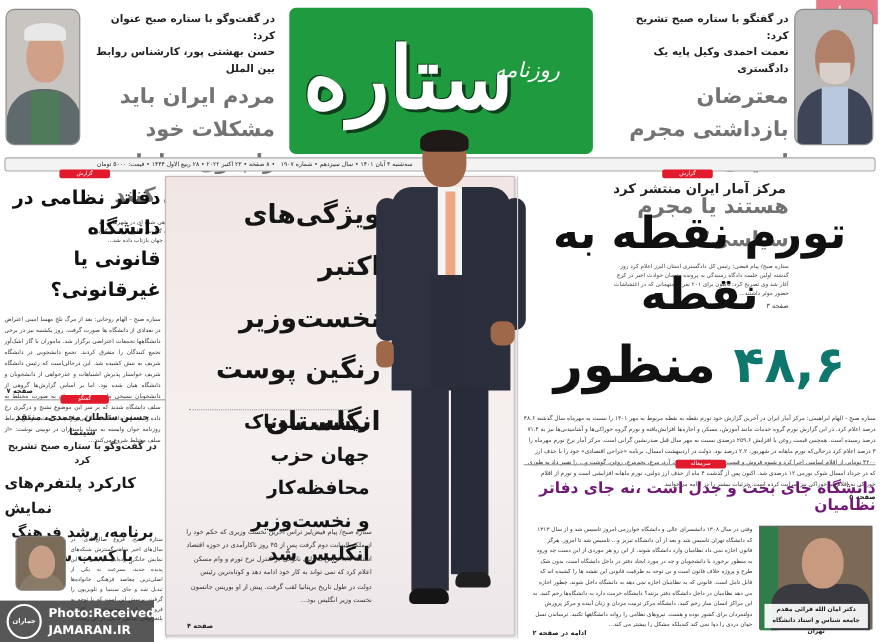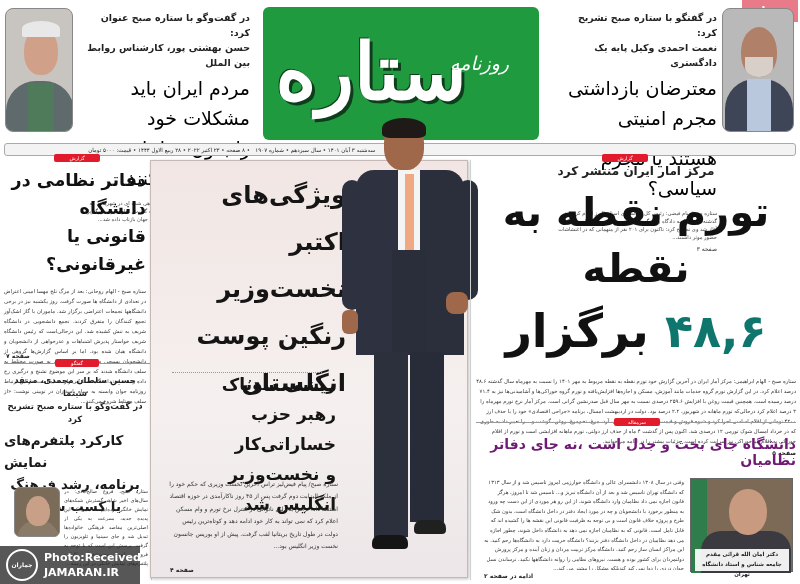--- a/index.html
+++ b/index.html
@@ -23,21 +23,21 @@
   .masthead .sub {
     position: absolute; right: 30px; top: 45px; color: #fff; font-size: 19px;
     font-family: "DejaVu Serif", serif; font-style: italic;
   }
 
   
   .teaser-photo { border: 1px solid #888; border-radius: 8px; overflow: hidden; background: #c8c8c8; }
   .face { position: absolute; border-radius: 50% 50% 45% 45%; background: #d6a888; }
   .suit { position: absolute; border-radius: 30px 30px 0 0; }
   .teaser .kicker { font-size: 9.5px; font-weight: bold; line-height: 15px; color: #222; text-align: right; }
-  .teaser .headline { font-size: 19px; font-weight: normal; line-height: 30px; color: #000000; text-align: right; margin-top: 3px; letter-spacing: -0.3px; }
+  .teaser .headline { font-size: 19px; font-weight: bold; line-height: 30px; color: #737373; text-align: right; margin-top: 3px; letter-spacing: -0.3px; }
   .teaser .body { font-size: 5.2px; line-height: 8px; color: #444; text-align: right; margin-top: 6px; }
   .teaser .page { font-size: 6px; color: #333; margin-top: 4px; text-align: right; }
 
   .corner-tag {
     right: 2px; top: 0; width: 56px; height: 22px; background: #e66c7e;
     color: #fff; font-size: 11px; font-weight: bold; text-align: center; line-height: 22px;
     border-bottom-left-radius: 6px; opacity: .9;
   }
 
   
@@ -174,21 +174,21 @@
 <div class="abs feature-box"></div>
 <div class="abs" style="left:166px; top:172px; width:180px;">
   <div class="feature-title">ویژگی‌های اکتبر</div>
   <div class="feature-title">نخست‌وزیر</div>
   <div class="feature-title">رنگین پوست</div>
   <div class="feature-title">انگلستان</div>
 </div>
 <div class="abs" style="left:172px; top:372px; width:150px; border-top:1px dotted #999;"></div>
 <div class="abs" style="left:166px; top:369px; width:170px;">
   <div class="feature-sub">ریشی سوناک</div>
-  <div class="feature-sub">رهبر حزب خساراتی‌کار</div>
+  <div class="feature-sub">جهان حزب محافظه‌کار</div>
   <div class="feature-sub">و نخست‌وزیر انگلیس شد</div>
 </div>
 <div class="abs feature-body" style="left:168px; top:478px; width:170px; height:86px; overflow:hidden;">ستاره صبح/ پیام فیض‌لیز تراس آخرین نخست وزیری که حکم خود را از ملکه الیزابت دوم گرفت پس از ۴۵ روز ناکارآمدی در حوزه اقتصاد استعفا داد. تراس به دلیل ناتوانی در کنترل نرخ تورم و وام مسکن اعلام کرد که نمی تواند به کار خود ادامه دهد و کوتاه‌ترین رئیس دولت در طول تاریخ بریتانیا لقب گرفت. پیش از او بوریس جانسون نخست وزیر انگلیس بود...</div>
 <div class="abs page-ref" style="left:170px; top:566px;">صفحه ۴</div>
 
 <div class="abs person">
 
   <div style="position:absolute; left:48px; top:0; width:40px; height:50px; border-radius:45% 45% 42% 42%; background:#a0684a;"></div>
   <div style="position:absolute; left:46px; top:-2px; width:44px; height:20px; border-radius:50% 50% 20% 20%; background:#1f1a18;"></div>
 
@@ -211,21 +211,21 @@
   <div style="position:absolute; left:78px; top:400px; width:32px; height:14px; background:#202020; border-radius:8px 8px 4px 4px;"></div>
 </div>
 
 <div class="abs vline" style="left:470px; top:160px; height:420px; background:#d0d0d0;"></div>
 
 <div class="abs" style="left:476px; top:164px; width:320px;">
   <div class="lead-kicker">مرکز آمار ایران منتشر کرد</div>
   <div class="lead-head" style="margin-top:6px;">تورم نقطه به نقطه</div>
   <div class="lead-head" style="font-size:46px; line-height:70px;">
     <span class="lead-num">۴۸,۶</span>
-    <span>برگزار</span>
+    <span>منظور</span>
   </div>
   <div class="lead-body" style="margin-top:10px;">ستاره صبح - الهام ابراهیمی: مرکز آمار ایران در آخرین گزارش خود تورم نقطه به نقطه مربوط به مهر ۱۴۰۱ را نسبت به مهرماه سال گذشته ۴۸.۶ درصد اعلام کرد. در این گزارش تورم گروه خدمات مانند آموزش، مسکن و اجاره‌ها افزایش‌یافته و تورم گروه خوراکی‌ها و آشامیدنی‌ها نیز به ۷۱.۴ درصد رسیده است. همچنین قیمت روغن با افزایش ۲۵۹.۶ درصدی نسبت به مهر سال قبل صدرنشین گرانی است. مرکز آمار نرخ تورم مهرماه را ۳ درصد اعلام کرد درحالی‌که تورم ماهانه در شهریور، ۲.۲ درصد بود. دولت در اردیبهشت امسال، برنامه «جراحی اقتصادی» خود را با حذف ارز ۴۲۰۰ تومانی از اقلام اساسی اجرا کرد و شیوه فروش و قیمت برخی کالاها مانند نان، آرد، مرغ، تخم‌مرغ، روغن، گوشت و... را تغییر داد به طوری که در خرداد امسال شوک تورمی ۱۲ درصدی شد. اکنون پس از گذشت ۴ ماه از حذف ارز دولتی، تورم ماهانه افزایشی است و تورم از اقلام خوراکی به اقلام غیرخوراکی نیز سرایت کرده است. جزئیات بیشتر را در ادامه می‌خوانید.</div>
   <div class="page-ref" style="margin-top:3px; text-align:right;">صفحه ۵</div>
 </div>
 
 <div class="abs hline" style="left:476px; top:422px; width:320px;"></div>
 <div class="abs red-tag" style="left:614px; top:418px; width:46px;">سرمقاله</div>
 
 <div class="abs edit-head" style="left:476px; top:436px; width:320px;">دانشگاه جای بحث و جدل است ،نه جای دفاتر نظامیان</div>
 

